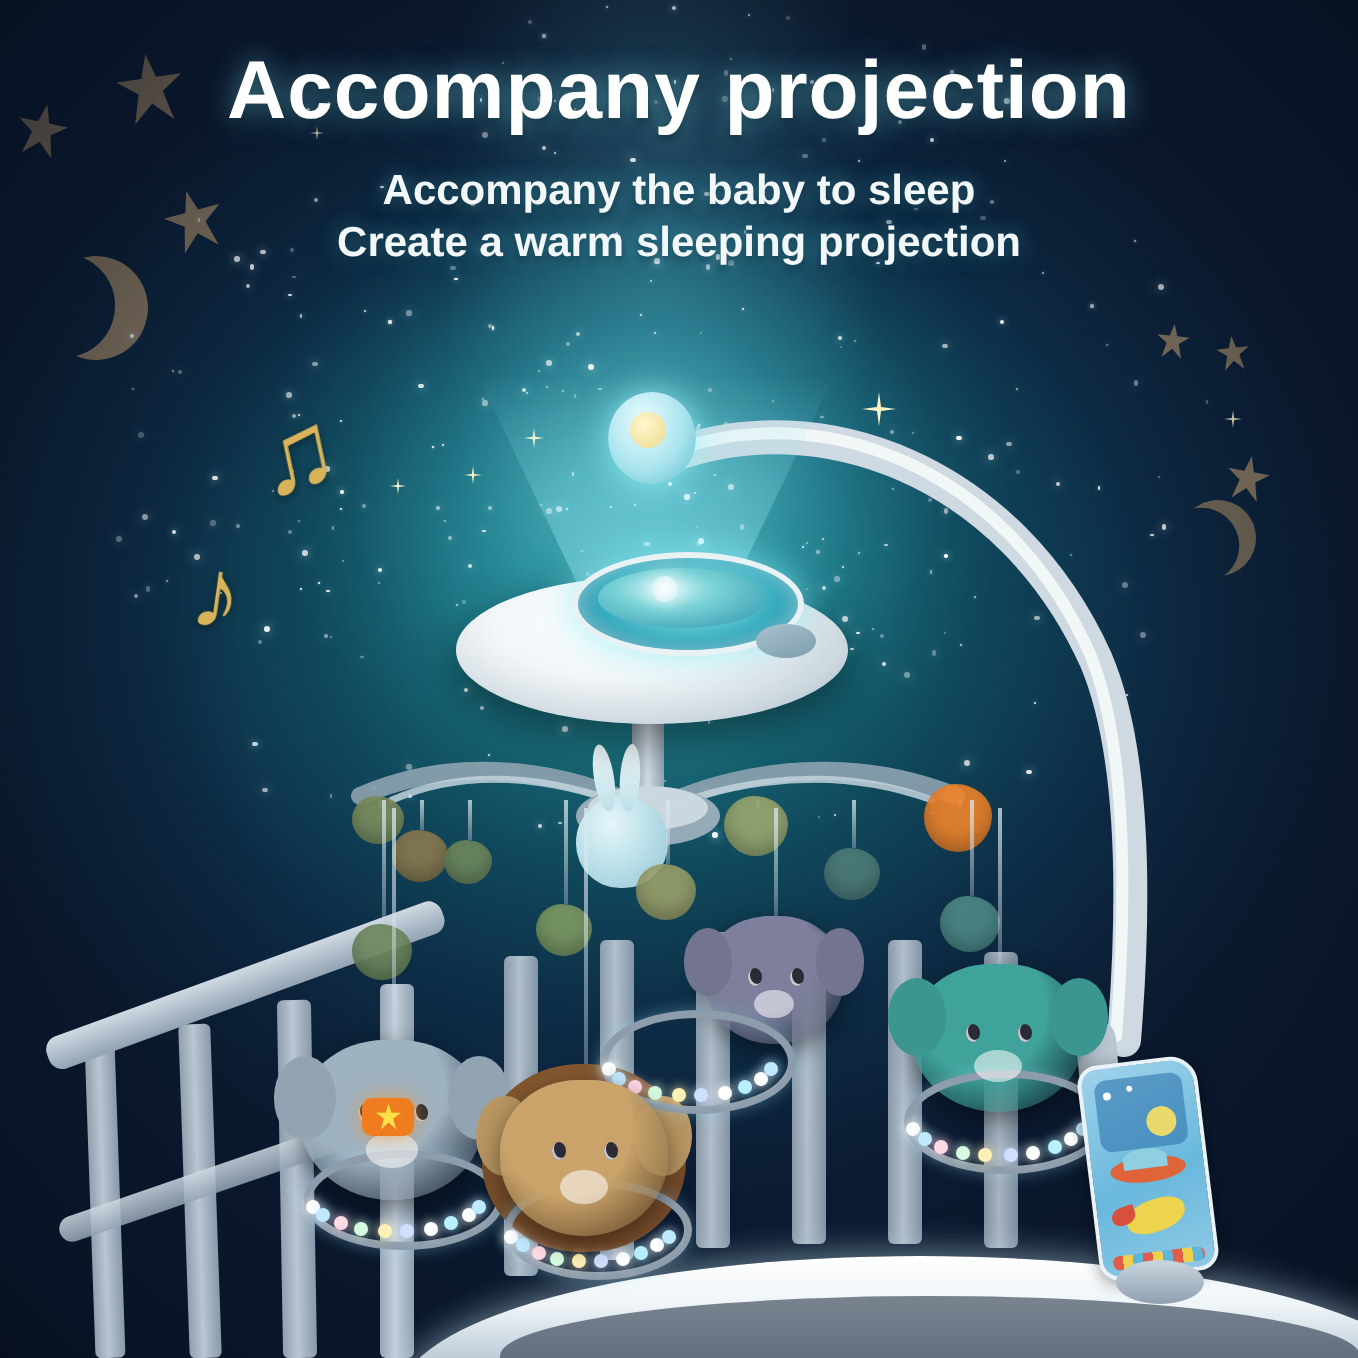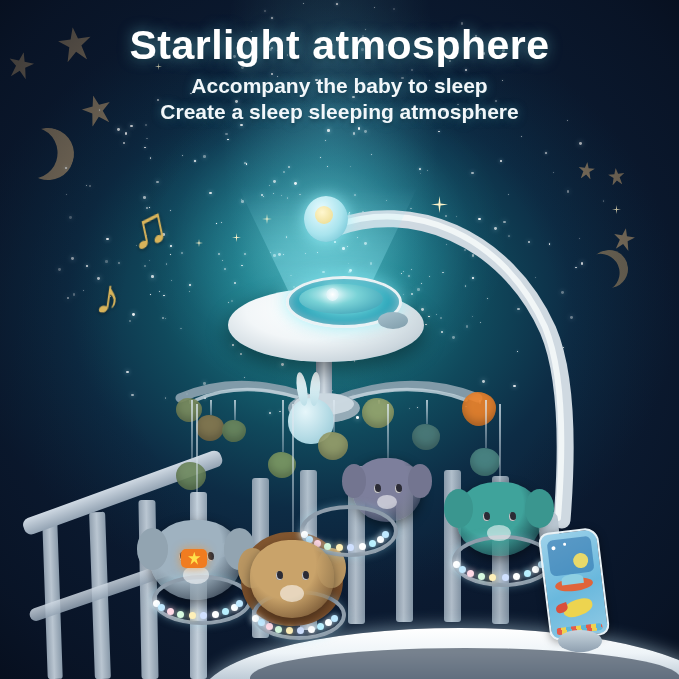--- a/index.html
+++ b/index.html
@@ -58,21 +58,21 @@
   #headline1,#headline2{
     color:#ffffff;font-weight:bold;letter-spacing:.5px;line-height:1.06;
     text-shadow:0 0 14px rgba(120,220,235,.55),0 2px 5px rgba(0,20,35,.75);
   }
   #headline1{font-size:41px;}
   #headline2{font-size:41px;margin-top:2px;}
   .sub{
     color:#f2f7fa;font-weight:bold;font-size:21px;line-height:1.22;
     text-shadow:0 0 10px rgba(90,200,220,.5),0 2px 4px rgba(0,20,35,.7);
   }
-  #sub1{margin-top:6px;}
+  #sub1{margin-top:16px;}
 
   
   #crib{position:absolute;inset:0;z-index:10;}
   .slat{position:absolute;background:linear-gradient(90deg,#97a6b5,#c3cfda 45%,#8fa0b0);border-radius:3px;}
   .rail{position:absolute;background:linear-gradient(180deg,#cfd9e3,#93a3b3);border-radius:7px;}
 
   
   #mobile{position:absolute;inset:0;z-index:20;}
   .string{position:absolute;width:1.5px;background:linear-gradient(180deg,rgba(220,232,240,.75),rgba(190,205,218,.35));}
   .orn{position:absolute;border-radius:46% 54% 50% 50%/48% 46% 54% 52%;}
@@ -622,18 +622,18 @@
       <div style="position:absolute;left:14px;top:68px;width:30px;height:16px;border-radius:50% 40% 50% 40%;background:#edd44f;transform:rotate(-10deg);"></div>
       <div style="position:absolute;left:7px;top:70px;width:12px;height:9px;border-radius:50% 0 50% 40%;background:#d94f3d;transform:rotate(-12deg);"></div>
       <div style="position:absolute;left:5px;bottom:3px;width:46px;height:7px;border-radius:3px;
                   background:repeating-linear-gradient(90deg,#e35b4a 0 5px,#f0d14e 5px 10px,#5fb6d8 10px 15px);"></div>
     </div>
     <div style="position:absolute;left:558px;top:630px;width:44px;height:22px;border-radius:50%;
                 background:linear-gradient(180deg,#c9d6df,#8fa0b0);"></div>
   </div>
 
   <div id="text-block">
-    <div id="headline2">Starlight atmosphere</div>
+    <div id="headline2">Accompany projection</div>
     <div class="sub" id="sub1">Accompany the baby to sleep</div>
-    <div class="sub" id="sub2">Create a sleep sleeping atmosphere</div>
+    <div class="sub" id="sub2">Create a warm sleeping projection</div>
   </div>
 
 </div>
 
 </body></html>

